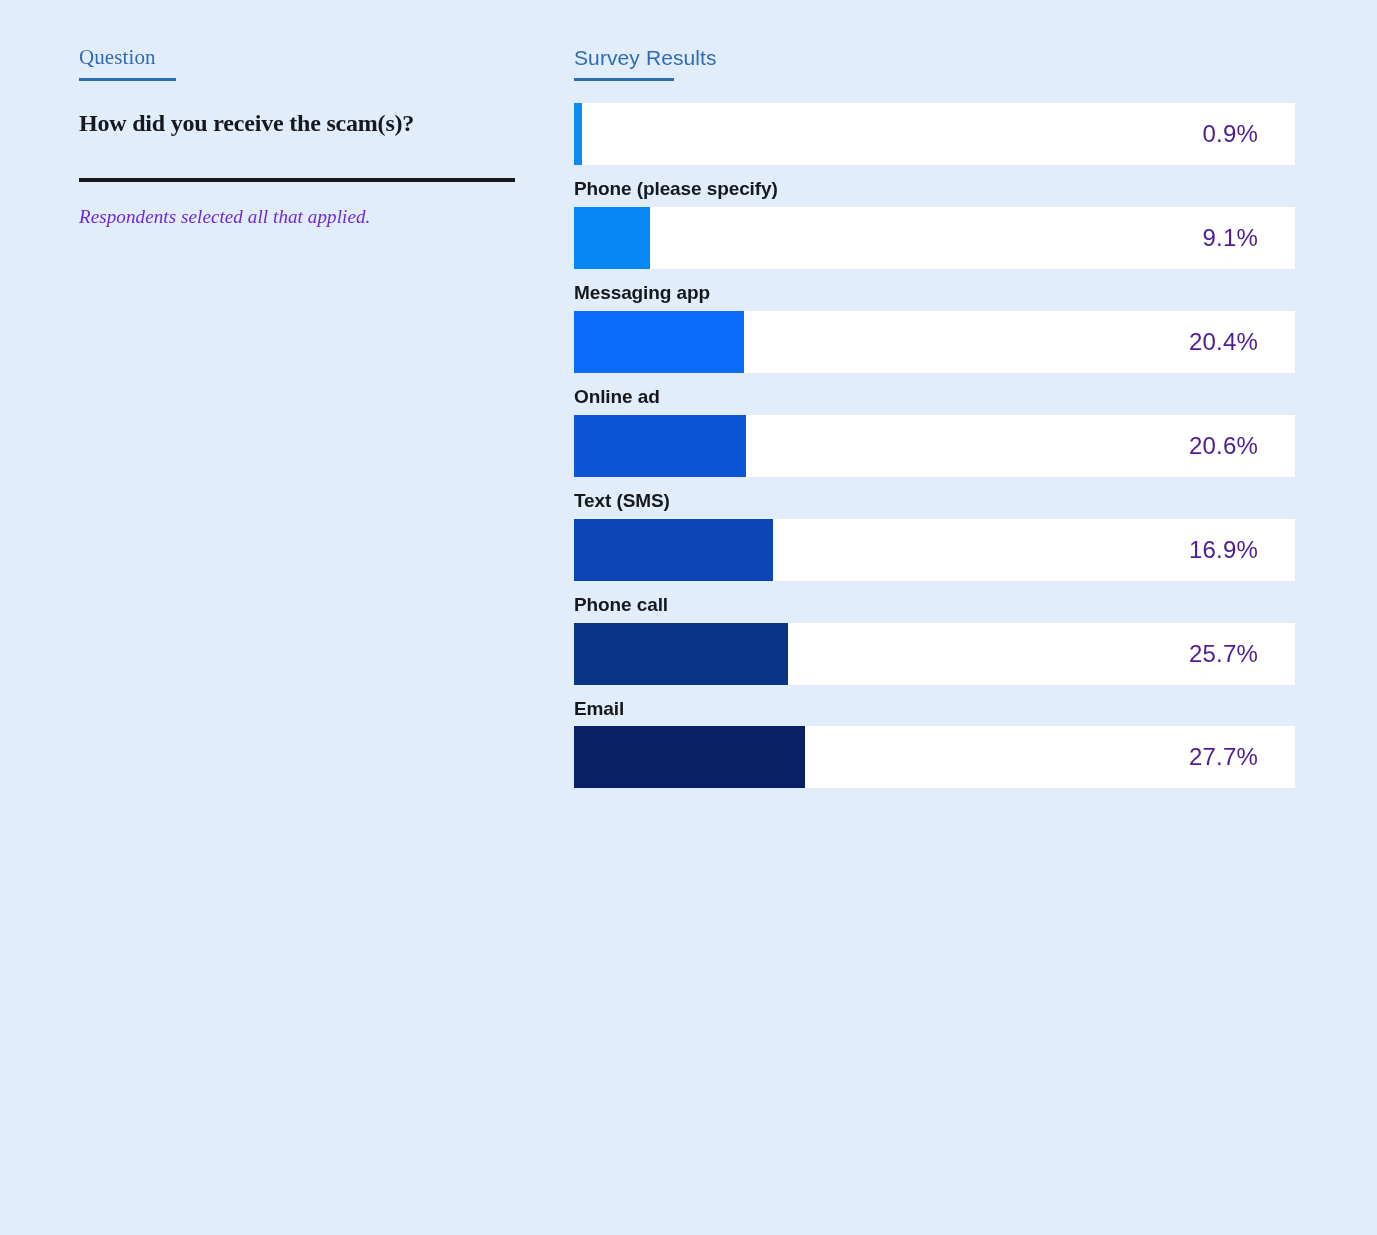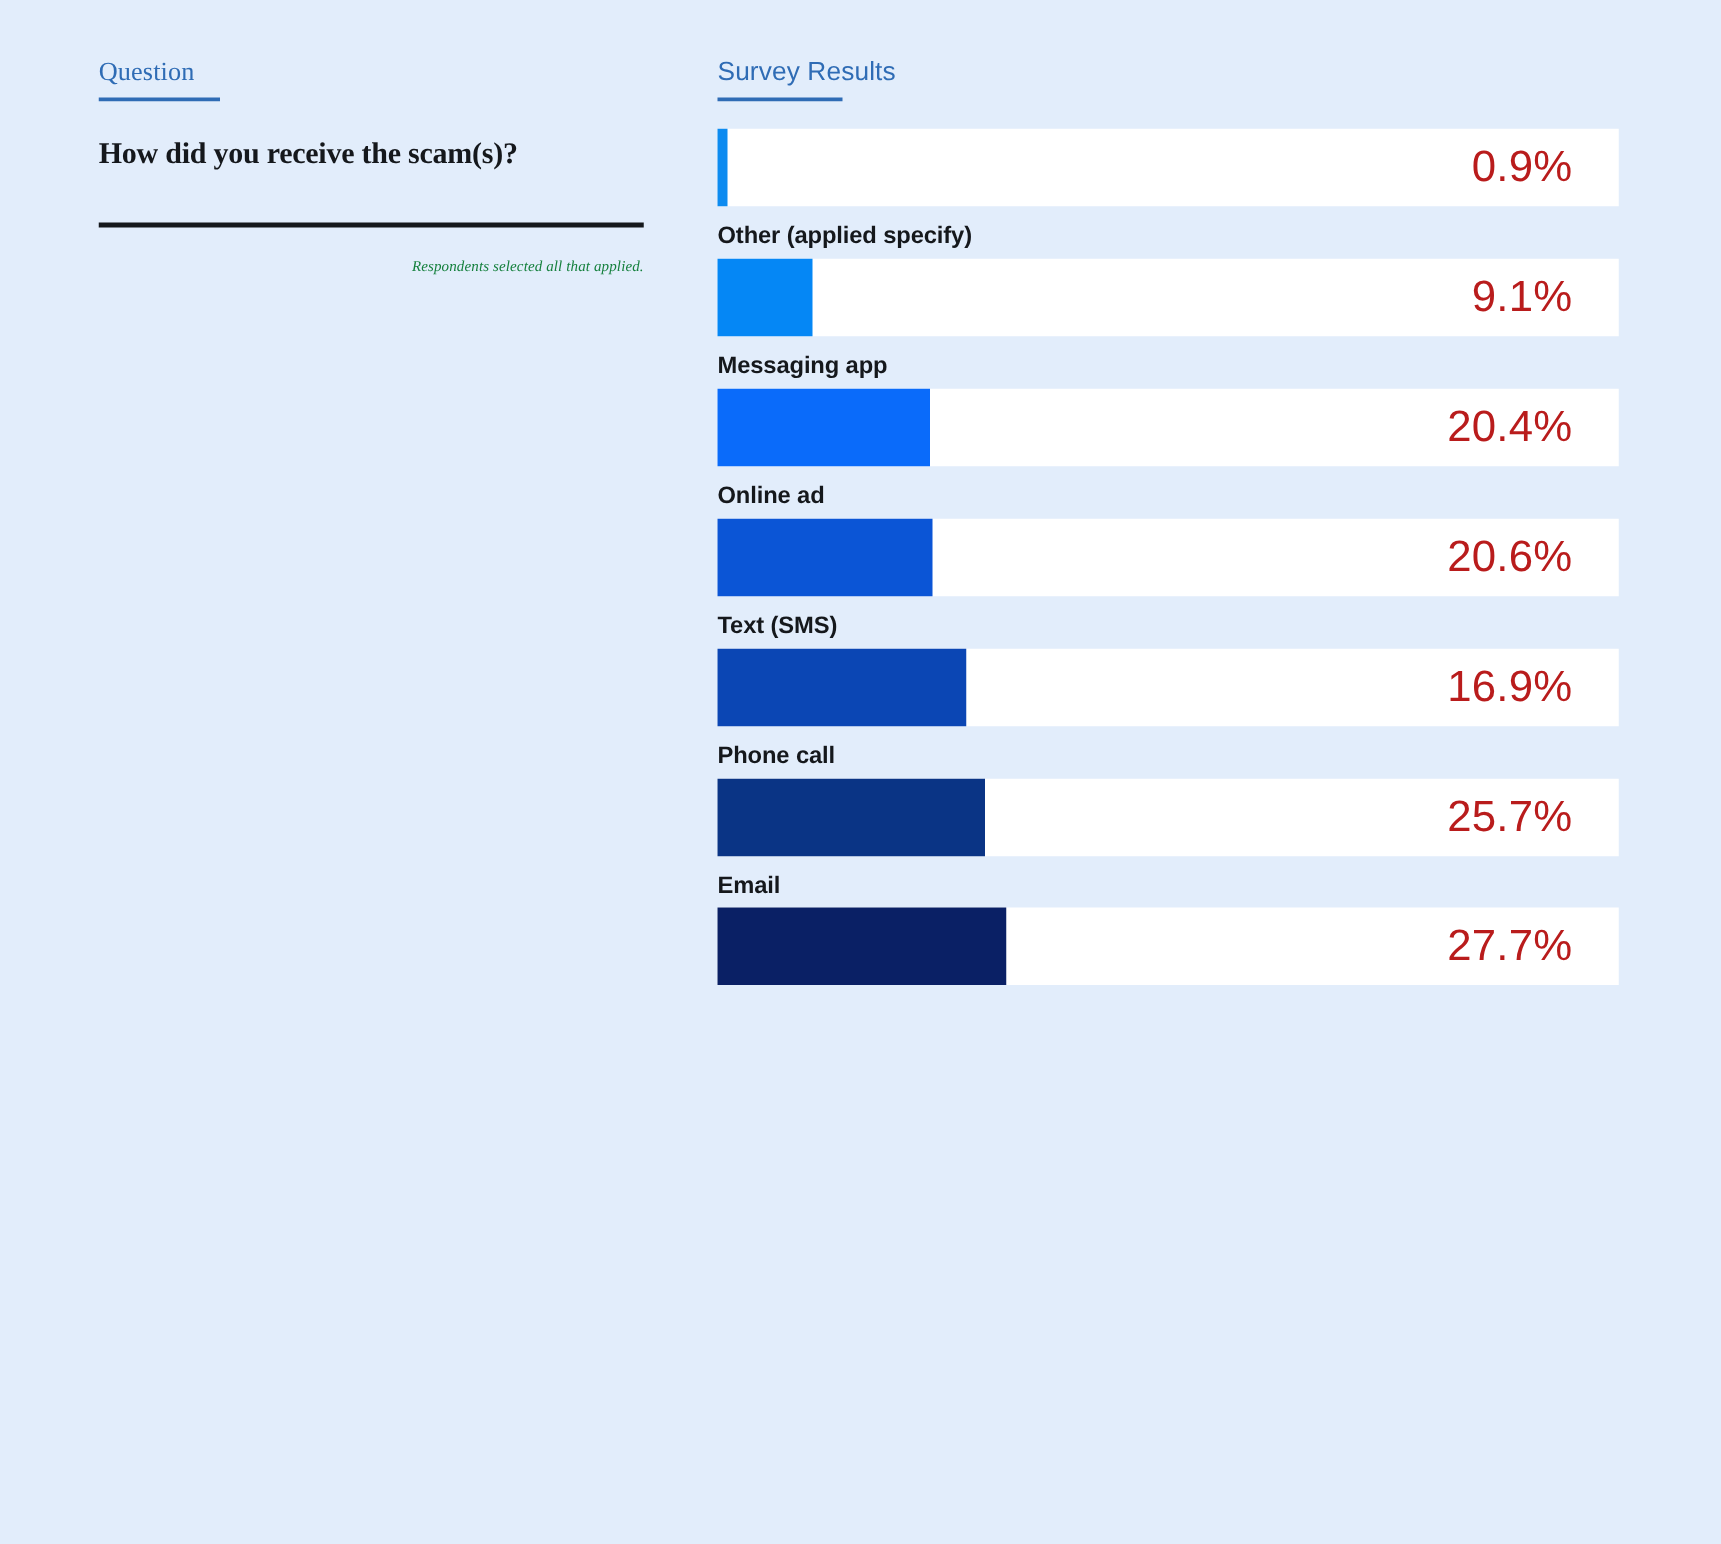--- a/index.html
+++ b/index.html
@@ -49,26 +49,25 @@
     margin-top: 28px;
     letter-spacing: -0.2px;
   }
   .divider {
     width: 436px;
     height: 4px;
     background: #15181c;
     margin-top: 40px;
   }
   .note {
-    font-size: 12px;
+    font-size: 19px;
     font-style: italic;
-    color: #15803d;
+    color: #6d28d9;
     margin-top: 24px;
     letter-spacing: .1px;
-    text-align: right;
   }
 
   
   .right-col {
     position: absolute;
     left: 574px;
     top: 46px;
     width: 721px;
   }
   .results-eyebrow {
@@ -109,22 +108,22 @@
   }
   .bar-fill {
     height: 62px;
     flex: 0 0 auto;
   }
   .bar-value {
     position: absolute;
     right: 37px;
     top: 50%;
     transform: translateY(-50%);
-    font-size: 35px;
-    color: #b91c1c;
+    font-size: 24px;
+    color: #4c1d95;
     letter-spacing: .2px;
     white-space: nowrap;
   }
 </style>
 </head>
 <body>
 
 <div class="page">
 
   <div class="left-col">
@@ -144,21 +143,21 @@
     </div>
 
     <div class="bars" id="bars">
         <div class="bar-row">
           <div class="bar-track">
             <div class="bar-fill" style="width: 8px; background: rgb(13, 139, 240);"></div>
             <div class="bar-value">0.9%</div>
           </div>
         </div>
         <div class="bar-row">
-          <div class="bar-label">Other (applied specify)</div>
+          <div class="bar-label">Phone (please specify)</div>
           <div class="bar-track">
             <div class="bar-fill" style="width: 76px; background: rgb(5, 135, 245);"></div>
             <div class="bar-value">9.1%</div>
           </div>
         </div>
         <div class="bar-row">
           <div class="bar-label">Messaging app</div>
           <div class="bar-track">
             <div class="bar-fill" style="width: 170px; background: rgb(10, 107, 250);"></div>
             <div class="bar-value">20.4%</div>

